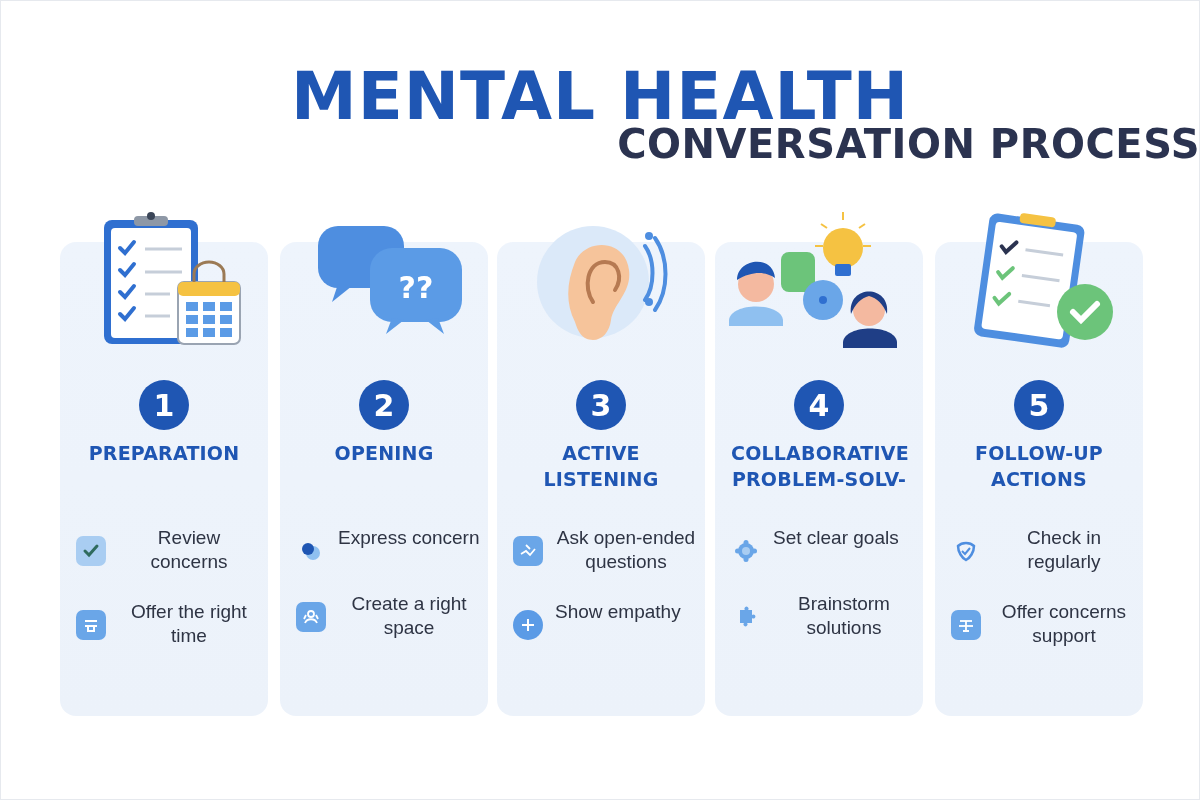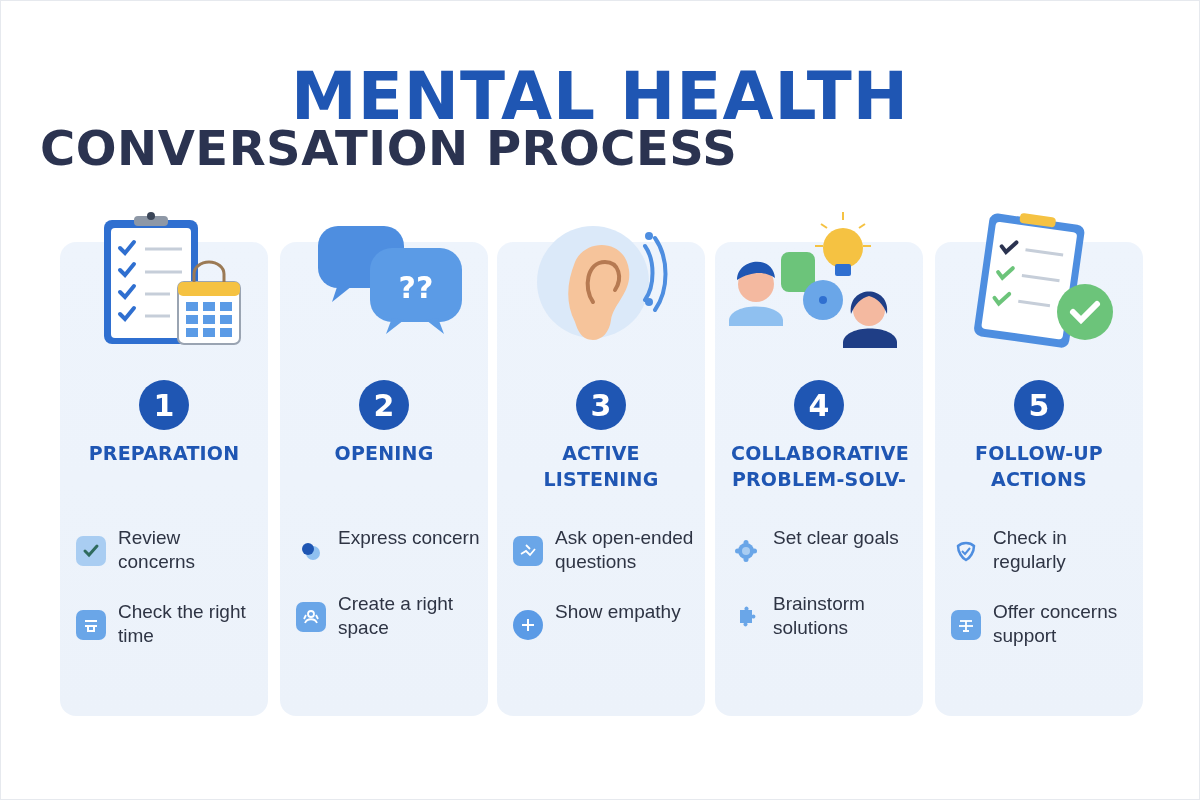--- a/index.html
+++ b/index.html
@@ -5,43 +5,43 @@
   * { box-sizing: border-box; margin: 0; padding: 0; }
   html, body { width: 1200px; height: 800px; background: #ffffff; overflow: hidden; }
   body { font-family: "Liberation Sans", "DejaVu Sans", sans-serif; position: relative; }
   .frame { position: absolute; inset: 0; border: 1px solid #e6e9ee; }
   .title-1 {
     position: absolute; left: 0; right: 0; top: 64px; text-align: center;
     font-family: "DejaVu Sans", sans-serif; font-weight: 700; font-size: 66px; letter-spacing: 1px;
     color: #1f56b3; line-height: 1;
   }
   .title-2 {
-    position: absolute; left: 0; right: 0; top: 124px; text-align: left;
-    font-family: "DejaVu Sans", sans-serif; font-weight: 700; font-size: 48px; letter-spacing: 0.5px;
+    position: absolute; left: 0; right: 0; top: 124px; text-align: right;
+    font-family: "DejaVu Sans", sans-serif; font-weight: 700; font-size: 40px; letter-spacing: 0.5px;
     color: #2b3350; line-height: 1; margin-left: 40px;
   }
   .card {
     position: absolute; top: 242px; height: 474px; width: 208px;
     background: linear-gradient(180deg, #eef4fc 0%, #ecf2fa 100%);
     border-radius: 16px;
   }
   .illus { position: absolute; top: -40px; left: 0; width: 208px; height: 150px; }
   .num {
     position: absolute; top: 138px; left: 50%; transform: translateX(-50%);
     width: 50px; height: 50px; border-radius: 50%; background: #1f56b3;
     color: #fff; font-family: "DejaVu Sans", sans-serif; font-weight: 700; font-size: 30px;
     display: flex; align-items: center; justify-content: center;
   }
   .step-title {
     position: absolute; top: 198px; left: 0; right: 0; text-align: center;
     font-family: "DejaVu Sans", sans-serif; font-weight: 700; font-size: 19px; line-height: 26px;
     color: #1f56b3; letter-spacing: 0.2px; padding: 0 16px;
   }
   .items { position: absolute; top: 284px; left: 16px; right: 8px; }
-  .item { display: flex; align-items: flex-start; margin-bottom: 26px; }
+  .item { display: flex; align-items: flex-start; margin-bottom: 26px; text-align: center; }
   .item-icon {
     flex: 0 0 30px; width: 30px; height: 30px; margin-top: 10px; margin-right: 12px;
     border-radius: 7px; background: #a9cdf2; display: flex; align-items: center; justify-content: center;
   }
   .item-icon svg { width: 22px; height: 22px; }
   .item-text { font-size: 19px; line-height: 24px; color: #2e3444; }
 </style>
 </head>
 <body>
 
@@ -97,21 +97,21 @@
     <div class="item">
       <span class="item-icon" style="background:#6aa6e8">
           <svg viewBox="0 0 22 22">
             <g stroke="#fff" stroke-width="2" fill="none">
               <line x1="5" y1="7" x2="17" y2="7"></line>
               <line x1="5" y1="12" x2="17" y2="12"></line>
               <rect x="8" y="12" width="6" height="5"></rect>
             </g>
           </svg>
         </span>
-      <span class="item-text">Check the right time</span>
+      <span class="item-text">Offer the right time</span>
     </div>
   </div>
 </div>
 
 <div class="card" style="left:280px;">
   <svg class="illus" viewBox="0 0 208 150">
     <rect x="38" y="24" width="86" height="62" rx="20" fill="#4e8ee0"></rect>
     <path d="M58 82 l-6 18 l20 -16 z" fill="#4e8ee0"></path>
     <rect x="90" y="46" width="92" height="74" rx="22" fill="#5b9be6"></rect>
     <path d="M112 116 l-6 16 l18 -14 z M158 116 l6 16 l-18 -14 z" fill="#5b9be6"></path>

